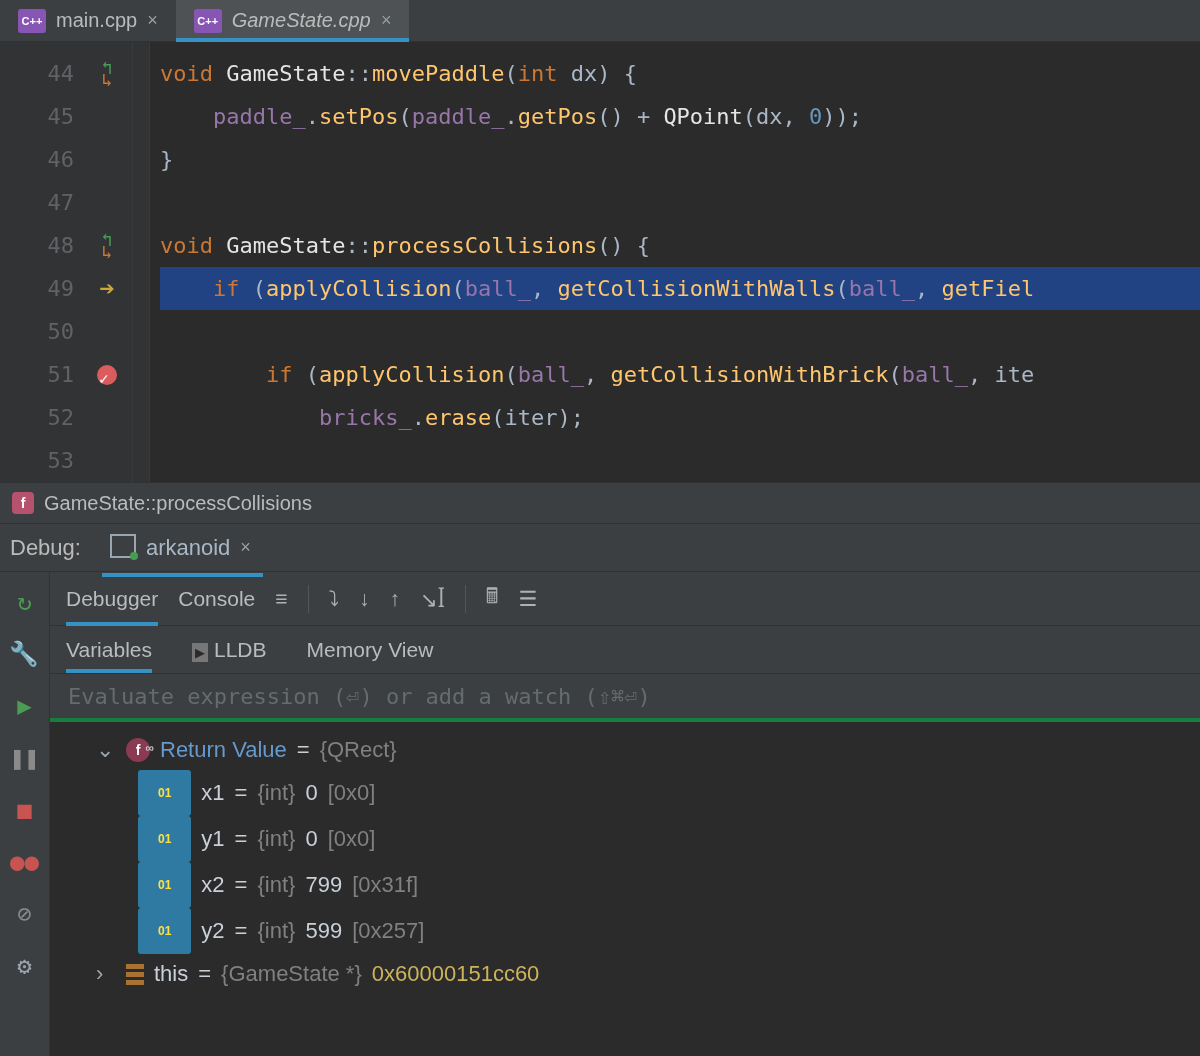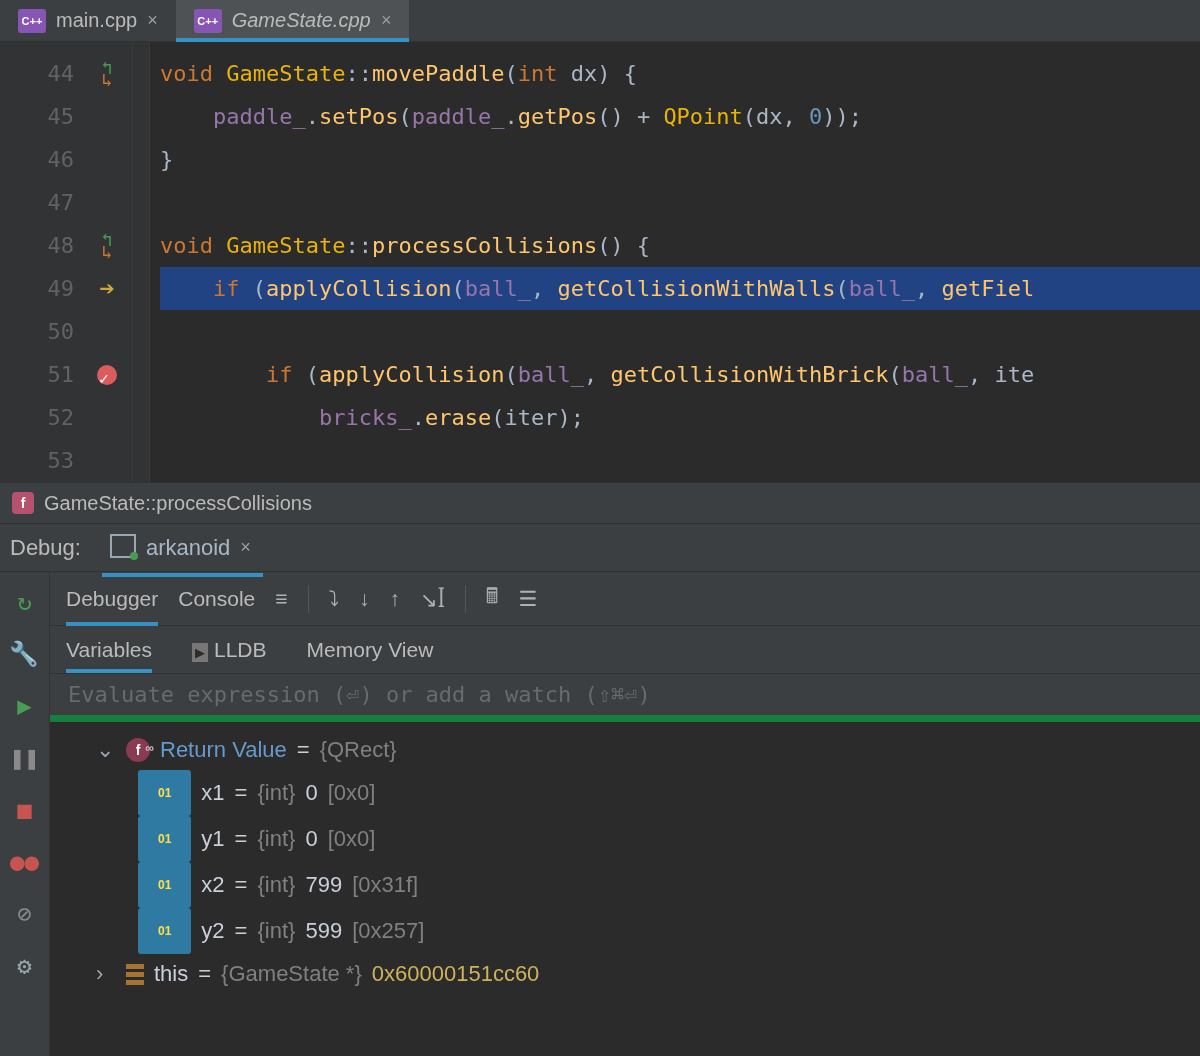--- a/index.html
+++ b/index.html
@@ -100,21 +100,21 @@
   .cline {
     height: 43px;
     line-height: 43px;
     white-space: pre;
     font-size: 22px;
   }
   .cline.current { background: #214283; }
   .cline.bp-line { background: #3a2323; }
   .kw { color: #cc7832; }
   .fn { color: #ffc66d; margin-top: 45px; }
-  .cls { color: #eab308; }
+  .cls { color: #e5e5e5; }
   .field { color: #9876aa; }
   .num-lit { color: #6897bb; }
   .breadcrumb {
     height: 42px;
     display: flex;
     align-items: center;
     gap: 10px;
     padding: 0 12px;
     background: #3c3f41;
     border-top: 1px solid #323232;
@@ -205,21 +205,21 @@
   .subrow .ptab.active::after {
     content:""; position:absolute; left:0; right:0; bottom:-1px; height:4px; background:#3592c4;
   }
   .eval-row {
     height: 48px;
     background: #3c3f41;
     display:flex; align-items:center;
     padding: 0 18px;
     font-size: 22px;
     color: #666b6e;
-    border-bottom: 7px solid #15803d;
+    border-bottom: 4px solid #15803d;
   }
   .vars {
     padding: 8px 16px;
     font-family: -apple-system, sans-serif;
     font-size: 22px;
     line-height: 40px;
   }
   .vrow { display:flex; align-items:center; gap: 10px; }
   .indent1 { padding-left: 30px; }
   .indent2 { padding-left: 72px; }

